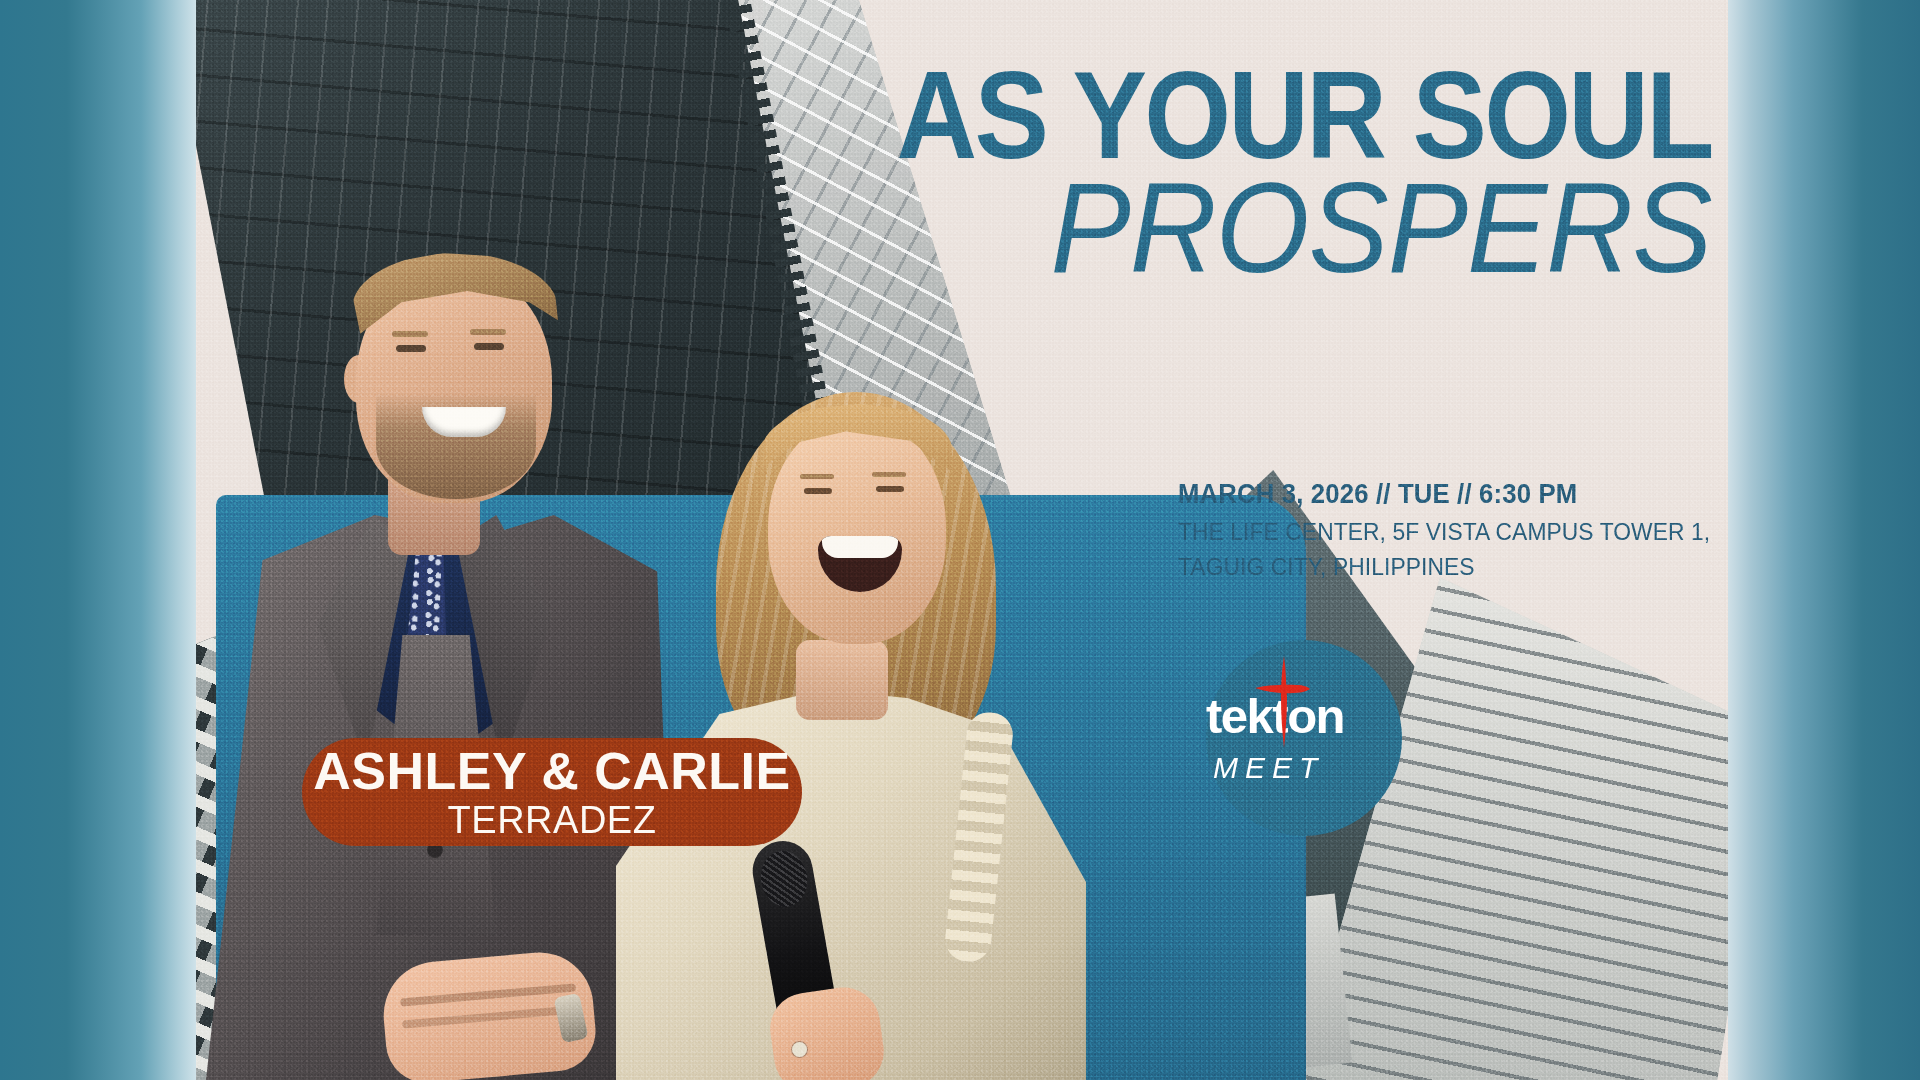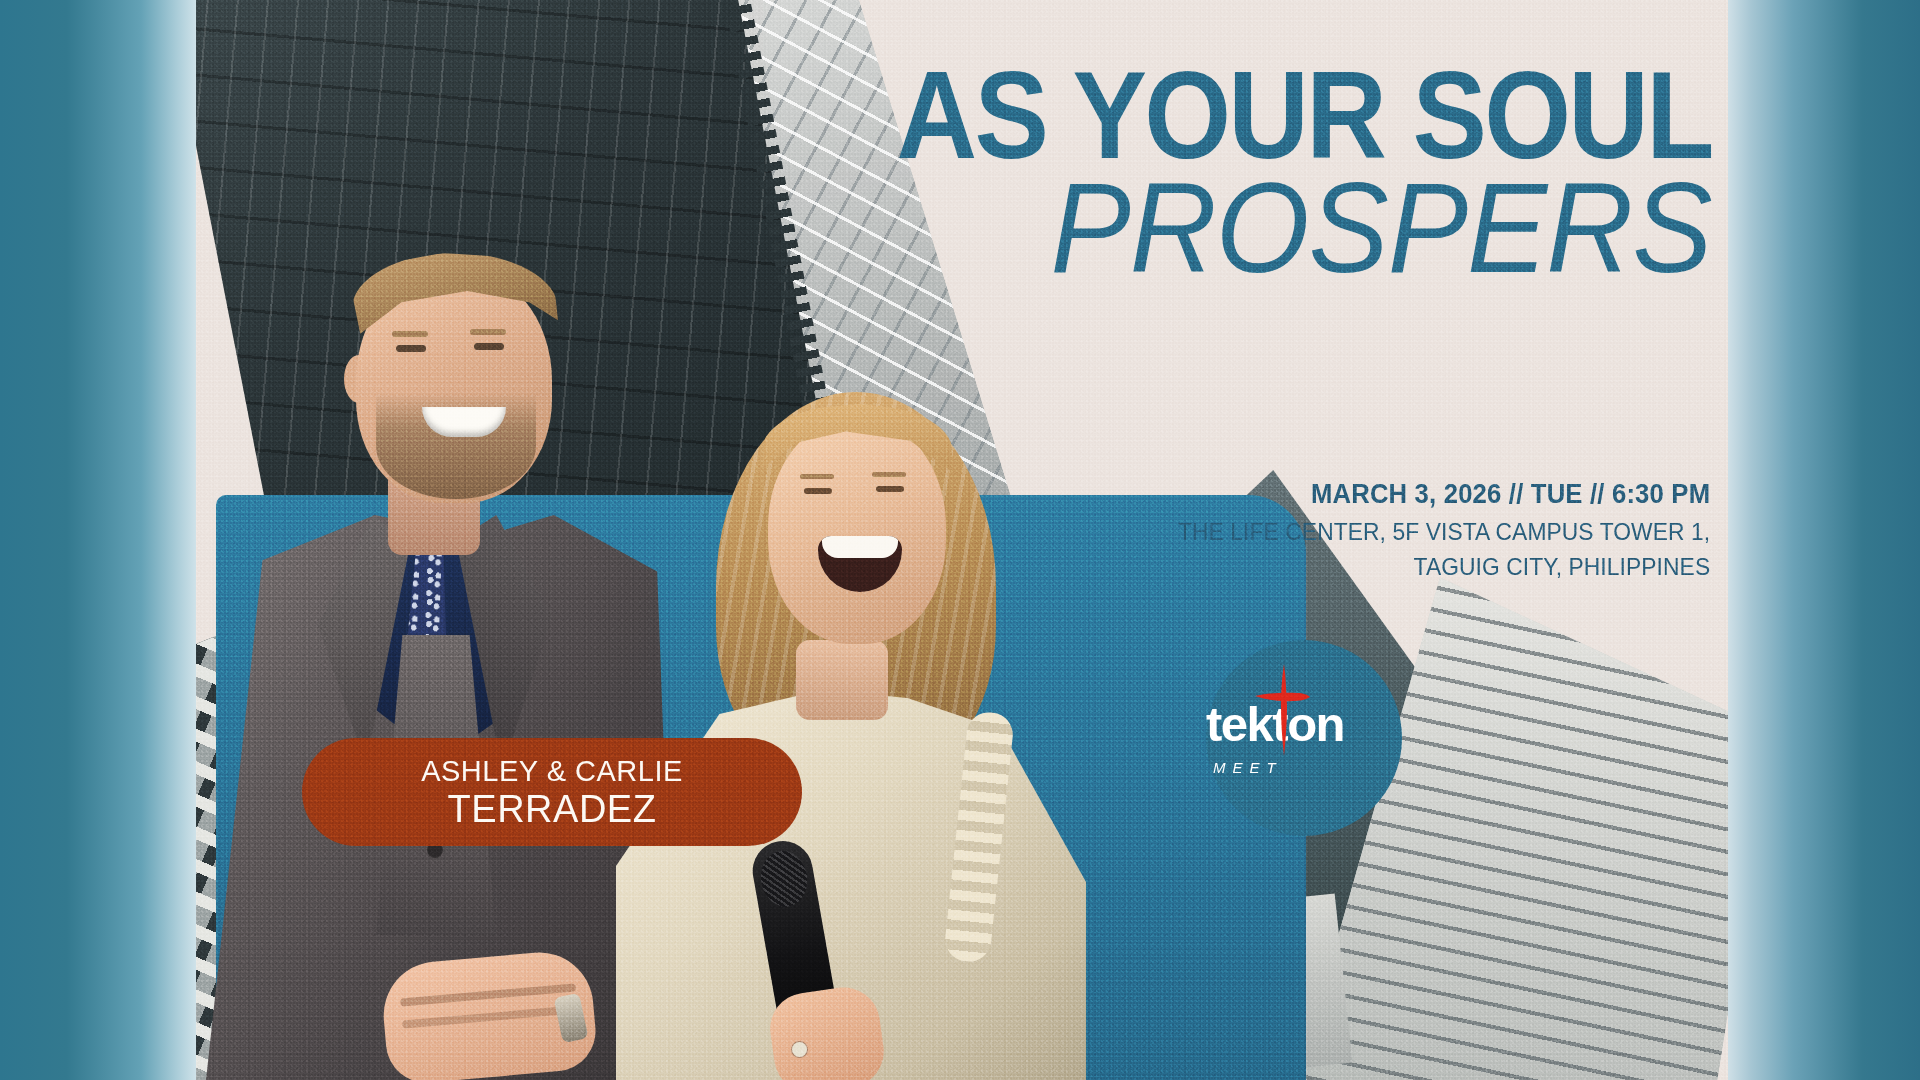--- a/index.html
+++ b/index.html
@@ -227,45 +227,45 @@
     color:#2b6d8c; white-space:nowrap;
     transform:scaleX(.90); transform-origin:right center;
   }
   .hl-2{
     font-size:128px; font-weight:400; font-style:italic; letter-spacing:-1px; line-height:1.0;
     color:#2b6d8c; white-space:nowrap; margin-top:-8px;
     transform:scaleX(.94); transform-origin:right center;
   }
 
   
-  .details{ position:absolute; right:26px; top:478px; z-index:40; text-align:right; color:#2a5f7d; }
+  .details{ position:absolute; right:26px; top:478px; z-index:40; text-align:left; color:#2a5f7d; }
   .d-date{ font-size:27px; font-weight:700; letter-spacing:.2px; line-height:1.25;
     transform:scaleX(.95); transform-origin:right center; white-space:nowrap; }
   .d-venue{ font-size:24px; font-weight:400; letter-spacing:.1px; line-height:1.3; margin-top:4px;
     transform:scaleX(.95); transform-origin:right center; white-space:nowrap; }
 
   
   .name-pill{
     position:absolute; left:106px; top:738px; width:500px; height:108px; z-index:45;
     background:#9e3a15; border-radius:54px;
     display:flex; flex-direction:column; align-items:center; justify-content:center;
     color:#fdf9f4;
   }
-  .np-1{ font-size:29px; font-weight:400; letter-spacing:.5px; line-height:1.0; }
+  .np-1{ font-size:52px; font-weight:700; letter-spacing:.5px; line-height:1.0; }
   .np-2{ font-size:38px; font-weight:400; letter-spacing:.5px; line-height:1.0; margin-top:4px; }
 
   
   .logo{
     position:absolute; left:1010px; top:640px; width:196px; height:196px; z-index:45;
     border-radius:50%; background:#2c718f;
     display:flex; flex-direction:column; align-items:flex-start; justify-content:center;
   }
   .logo-word{ position:relative; font-size:49px; font-weight:700; color:#fff; letter-spacing:-1.5px; line-height:1; }
   .logo-cross{ position:absolute; left:47px; top:-38px; width:58px; height:96px; pointer-events:none; }
-  .logo-meet{ font-size:15px; font-style:italic; font-weight:500; color:#fff; letter-spacing:7px; margin-top:10px; padding-left:7px; }
+  .logo-meet{ font-size:30px; font-style:italic; font-weight:500; color:#fff; letter-spacing:7px; margin-top:10px; padding-left:7px; }
 </style>
 </head>
 <body>
 
 <div class="stage">
 
   <div class="side-bar left"></div>
   <div class="side-bar right"></div>
 
   <div class="poster">

